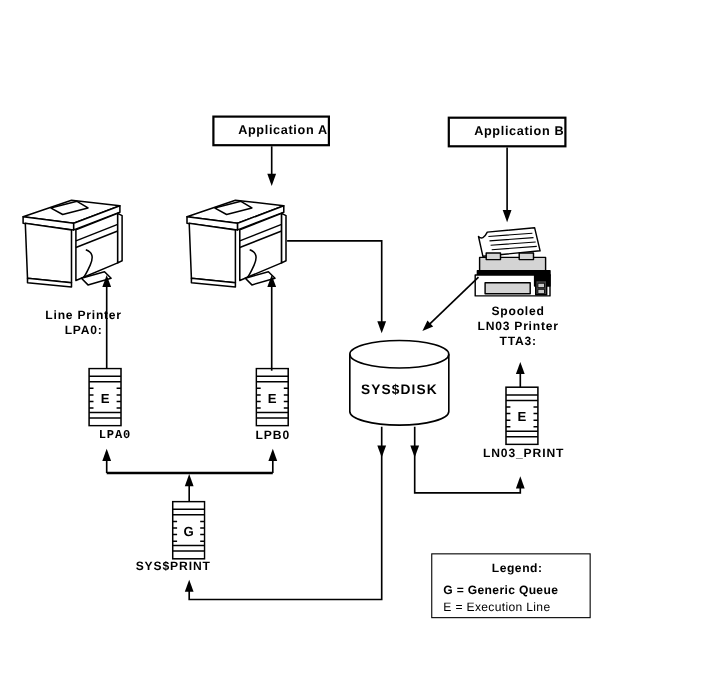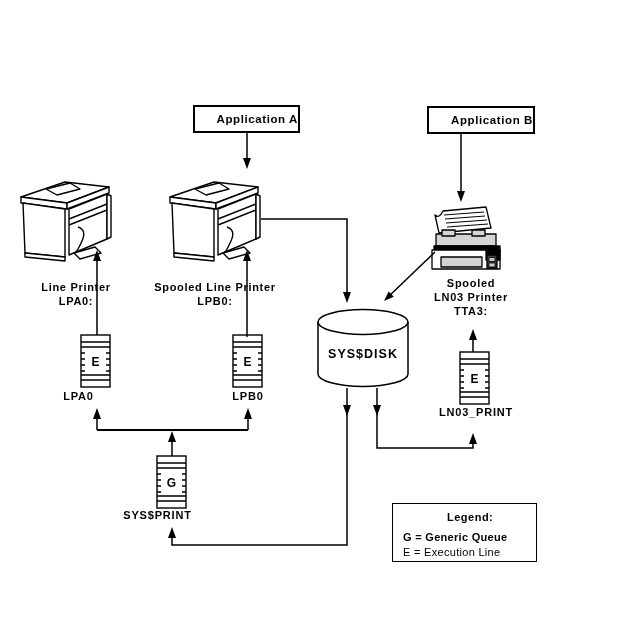--- a/index.html
+++ b/index.html
@@ -41,21 +41,21 @@
   #connector-layer { position:absolute; left:0; top:0; pointer-events:none; }
 </style>
 </head>
 <body>
 
 <div id="canvas">
 
   <div class="app-box" style="left:193px; top:105px; width:107px; height:28px;">
     <span>Application A</span>
   </div>
-  <div class="app-box" style="left:407px; top:106px; width:108px; height:28px;margin-left:20px;">
+  <div class="app-box" style="left:407px; top:106px; width:108px; height:28px;">
     <span>Application B</span>
   </div>
 
   <svg class="abs" style="left:16px; top:170px;" width="98" height="94" viewBox="0 0 98 94">
     <g fill="#fff" stroke="#000" stroke-width="1.4" stroke-linejoin="round">
       <polygon points="5,27 49,12 93,17 51,33"></polygon>
       <polygon points="5,27 51,33 51,39 5,33"></polygon>
       <polygon points="51,33 93,17 93,23 51,39"></polygon>
       <polyline points="30,19 54,13 64,19 41,25 30,19" fill="none"></polyline>
       <polygon points="7,33 49,39 49,87 9,83"></polygon>
@@ -142,31 +142,27 @@
       <path d="M1,8 h29 M1,13 h29 M1,41 h29 M1,46 h29"></path>
       <path d="M1,19 h4 M1,25 h4 M1,31 h4 M1,37 h4 M30,19 h-4 M30,25 h-4 M30,31 h-4 M30,37 h-4"></path>
     </g>
     <text x="15.5" y="32" text-anchor="middle" font-size="12" font-weight="bold" fill="#000">G</text>
   </svg>
 
   <div class="dev-label" style="left:14px; top:280px; width:124px;">
     <div>Line Printer</div>
     <div>LPA0:</div>
   </div>
-  <div class="dev-label" style="left:150px; top:280px; width:130px;">
-    <div>Spooled Line Printer</div>
-    <div>LPB0:</div>
-  </div>
   <div class="dev-label" style="left:415px; top:276px; width:112px;">
     <div>Spooled</div>
     <div>LN03 Printer</div>
     <div>TTA3:</div>
   </div>
 
-  <div class="q-label" style="left:38px;  top:390px; width:81px;">LPA0</div>
+  <div class="q-label" style="left:64px;  top:390px; width:81px;font-family:Liberation Mono, monospace;">LPA0</div>
   <div class="q-label" style="left:207px; top:390px; width:82px;">LPB0</div>
   <div class="q-label" style="left:424px; top:406px; width:104px;">LN03_PRINT</div>
   <div class="q-label" style="left:115px; top:509px; width:85px;">SYS$PRINT</div>
 
   <div id="legend-box">
     <div id="legend-title">Legend:</div>
     <div class="legend-entry bold">G = Generic Queue</div>
     <div class="legend-entry">E = Execution Line</div>
   </div>
 

